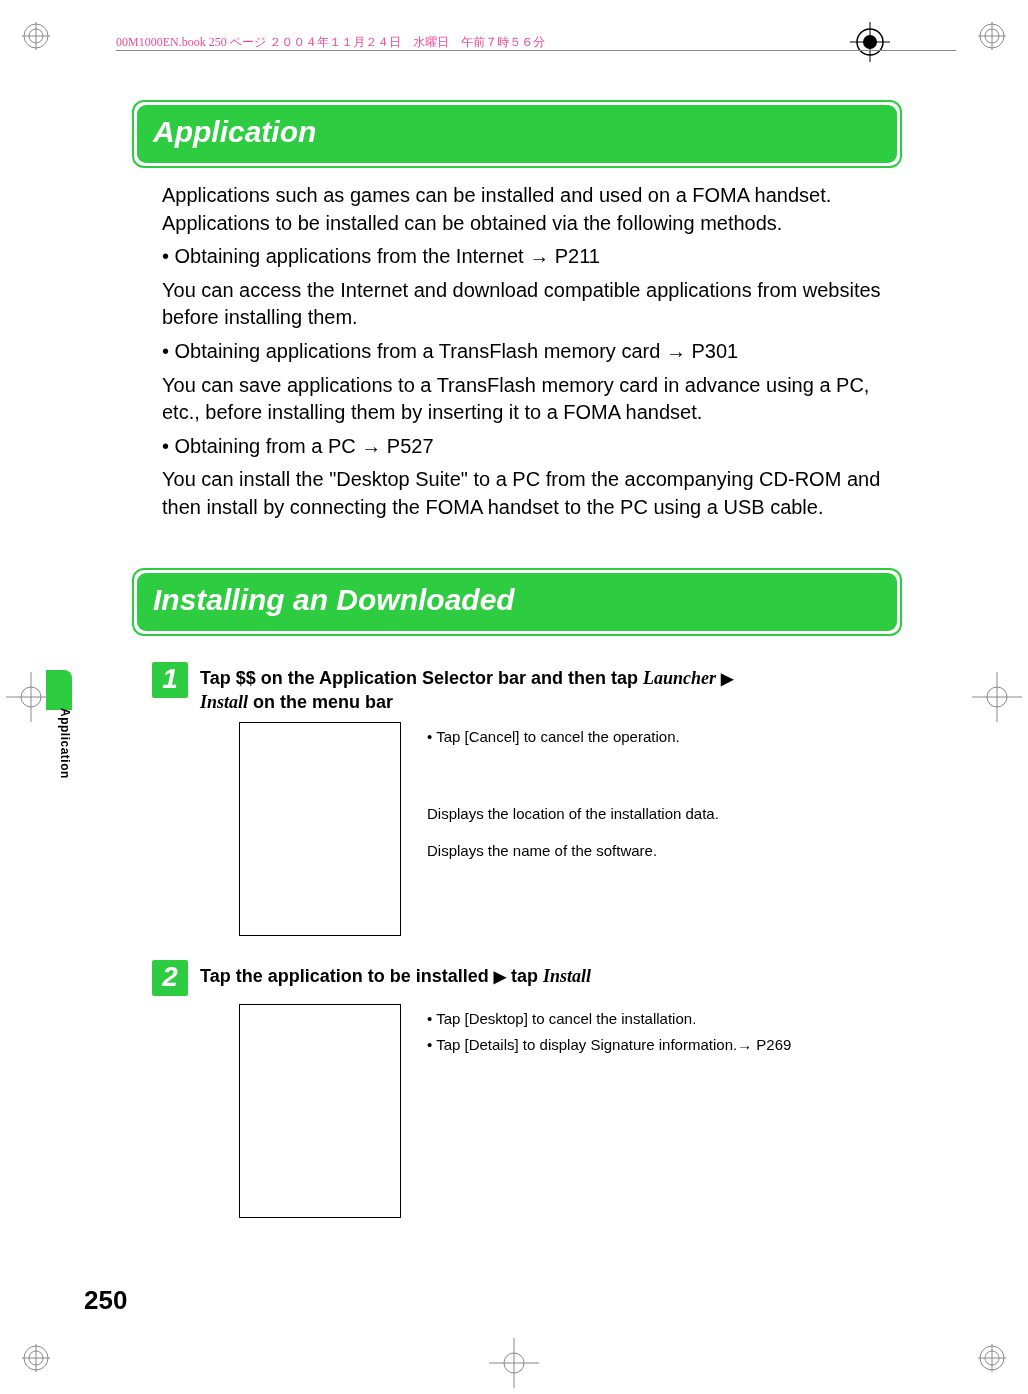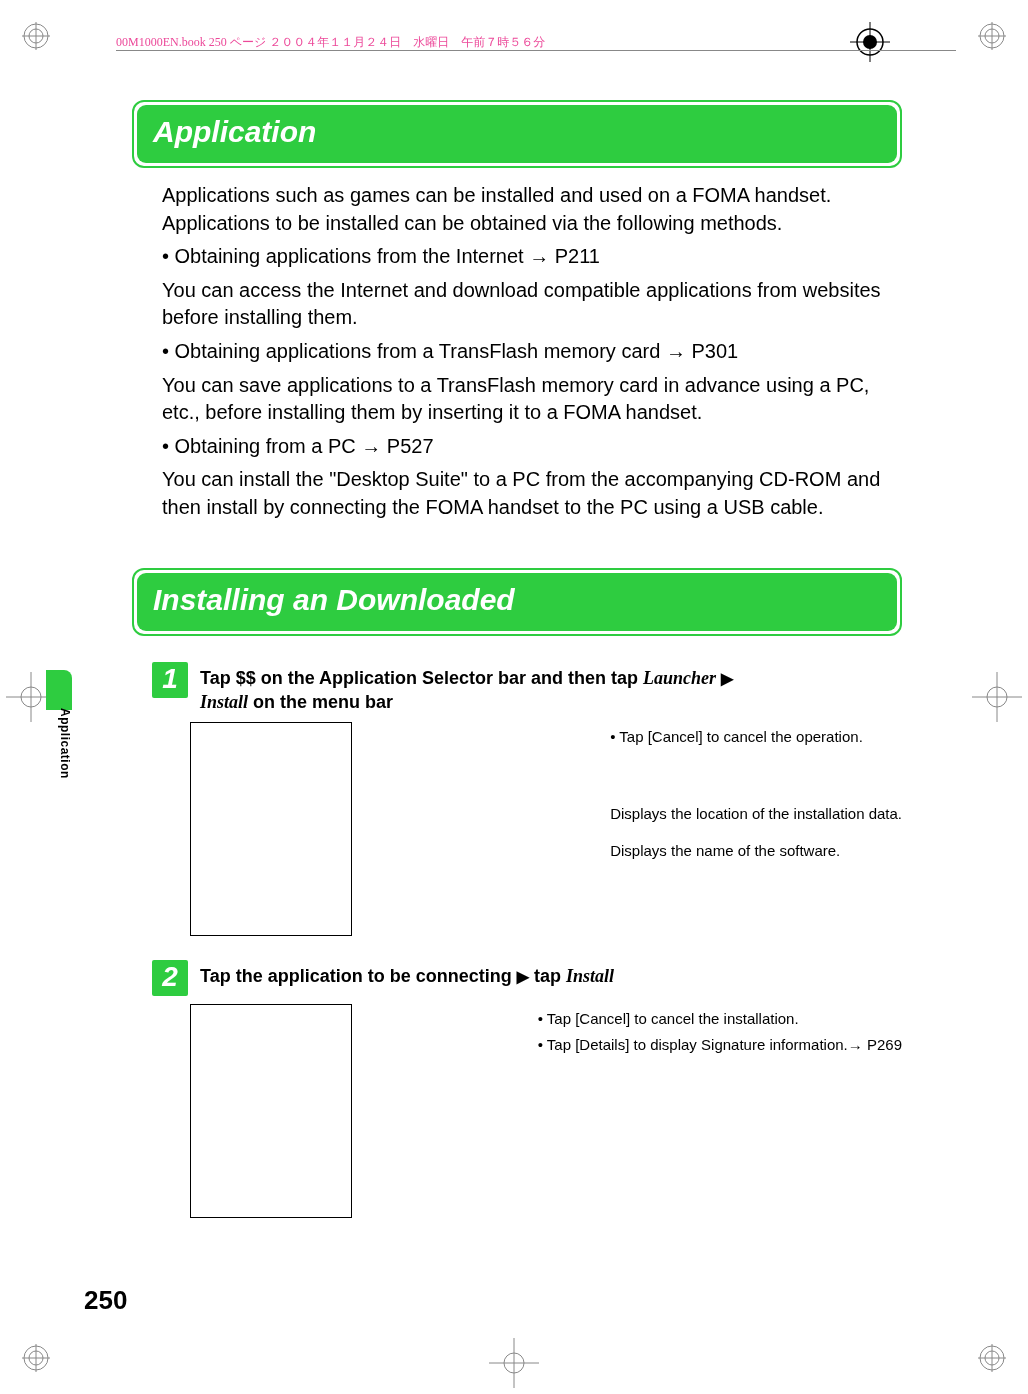--- a/index.html
+++ b/index.html
@@ -92,25 +92,24 @@
   }
   .step-head {
     font-weight: bold;
     font-size: 18px;
     line-height: 1.35;
     padding-top: 4px;
   }
   .step-head .ital { font-style: italic; font-family: "Times New Roman", serif; }
   .arrow-glyph { font-size: 16px; }
   .step-body {
-    margin-left: 58px;
+    margin-left: 107px;
     margin-top: 8px;
     display: flex;
     gap: 26px;
-    justify-content: space-between;
   }
   .screenshot-placeholder {
     width: 160px; height: 212px;
     border: 1px solid #000;
     background: #fff;
     flex: 0 0 160px;
   }
   .step-notes {
     font-size: 15px;
     line-height: 1.45;
@@ -268,26 +267,26 @@
       <p>Displays the location of the installation data.</p>
       <p>Displays the name of the software.</p>
     </div>
   </div>
 
   <div style="height:24px;"></div>
 
   <div class="step">
     <div class="step-num">2</div>
     <div class="step-head">
-      <span>Tap the application to be connecting </span><span class="arrow-glyph">▶</span><span> tap </span><span class="ital">Install</span>
+      <span>Tap the application to be installed </span><span class="arrow-glyph">▶</span><span> tap </span><span class="ital">Install</span>
     </div>
   </div>
   <div class="step-body">
     <div class="screenshot-placeholder"></div>
     <div class="step-notes">
-      <p class="bullet">Tap [Cancel] to cancel the installation.</p>
+      <p class="bullet">Tap [Desktop] to cancel the installation.</p>
       <p class="bullet">Tap [Details] to display Signature information.→ P269</p>
     </div>
   </div>
 
 </div>
 
 <div class="page-number">250</div>
 
 </body></html>

